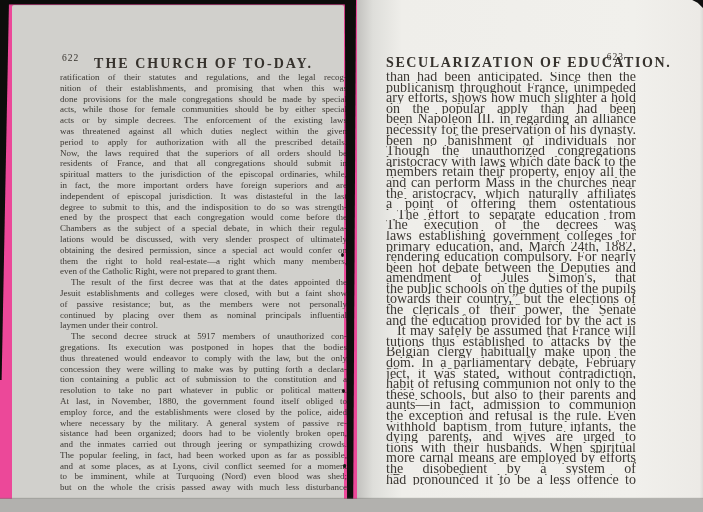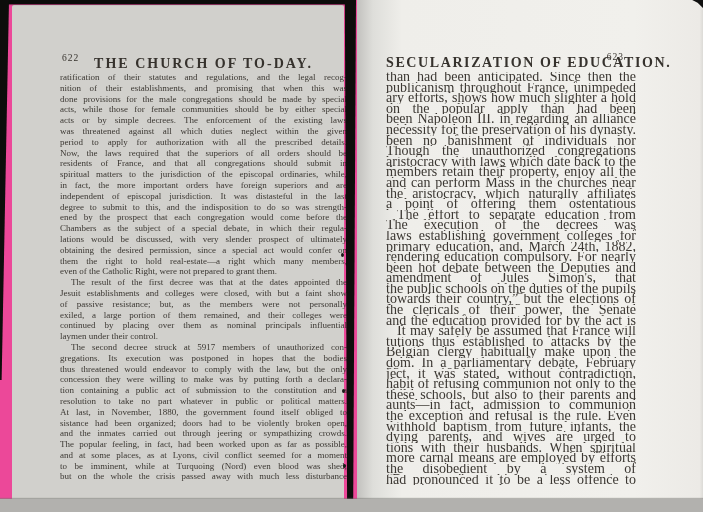--- a/index.html
+++ b/index.html
@@ -70,30 +70,31 @@
         <div class="tl">degree to submit to this, and the indisposition to do so was strength-</div>
         <div class="tl">ened by the prospect that each congregation would come before the</div>
         <div class="tl">Chambers as the subject of a special debate, in which their regula-</div>
         <div class="tl">lations would be discussed, with very slender prospect of ultimately</div>
         <div class="tl">obtaining the desired permission, since a special act would confer on</div>
         <div class="tl">them the right to hold real-estate—a right which many members,</div>
         <div class="tl pe">even of the Catholic Right, were not prepared to grant them.</div>
         <div class="tl ps">The result of the first decree was that at the dates appointed the</div>
         <div class="tl">Jesuit establishments and colleges were closed, with but a faint show</div>
         <div class="tl">of passive resistance; but, as the members were not personally</div>
-        <div class="tl">exiled, a large portion of them remained, and their colleges were</div>
         <div class="tl">continued by placing over them as nominal principals influential</div>
         <div class="tl pe">laymen under their control.</div>
         <div class="tl ps">The second decree struck at 5917 members of unauthorized con-</div>
         <div class="tl">gregations. Its execution was postponed in hopes that the bodies</div>
         <div class="tl">thus threatened would endeavor to comply with the law, but the only</div>
         <div class="tl">concession they were willing to make was by putting forth a declara-</div>
         <div class="tl">tion containing a public act of submission to the constitution and a</div>
         <div class="tl">resolution to take no part whatever in public or political matters.</div>
         <div class="tl">At last, in November, 1880, the government found itself obliged to</div>
+        <div class="tl">employ force, and the establishments were closed by the police, aided</div>
+        <div class="tl">where necessary by the military. A general system of passive re-</div>
         <div class="tl">sistance had been organized; doors had to be violently broken open,</div>
         <div class="tl">and the inmates carried out through jeering or sympathizing crowds.</div>
         <div class="tl">The popular feeling, in fact, had been worked upon as far as possible,</div>
         <div class="tl">and at some places, as at Lyons, civil conflict seemed for a moment</div>
         <div class="tl">to be imminent, while at Turquoing (Nord) even blood was shed;</div>
         <div class="tl">but on the whole the crisis passed away with much less disturbance</div>
       </div>
   </div>
 
   <div class="content r">

